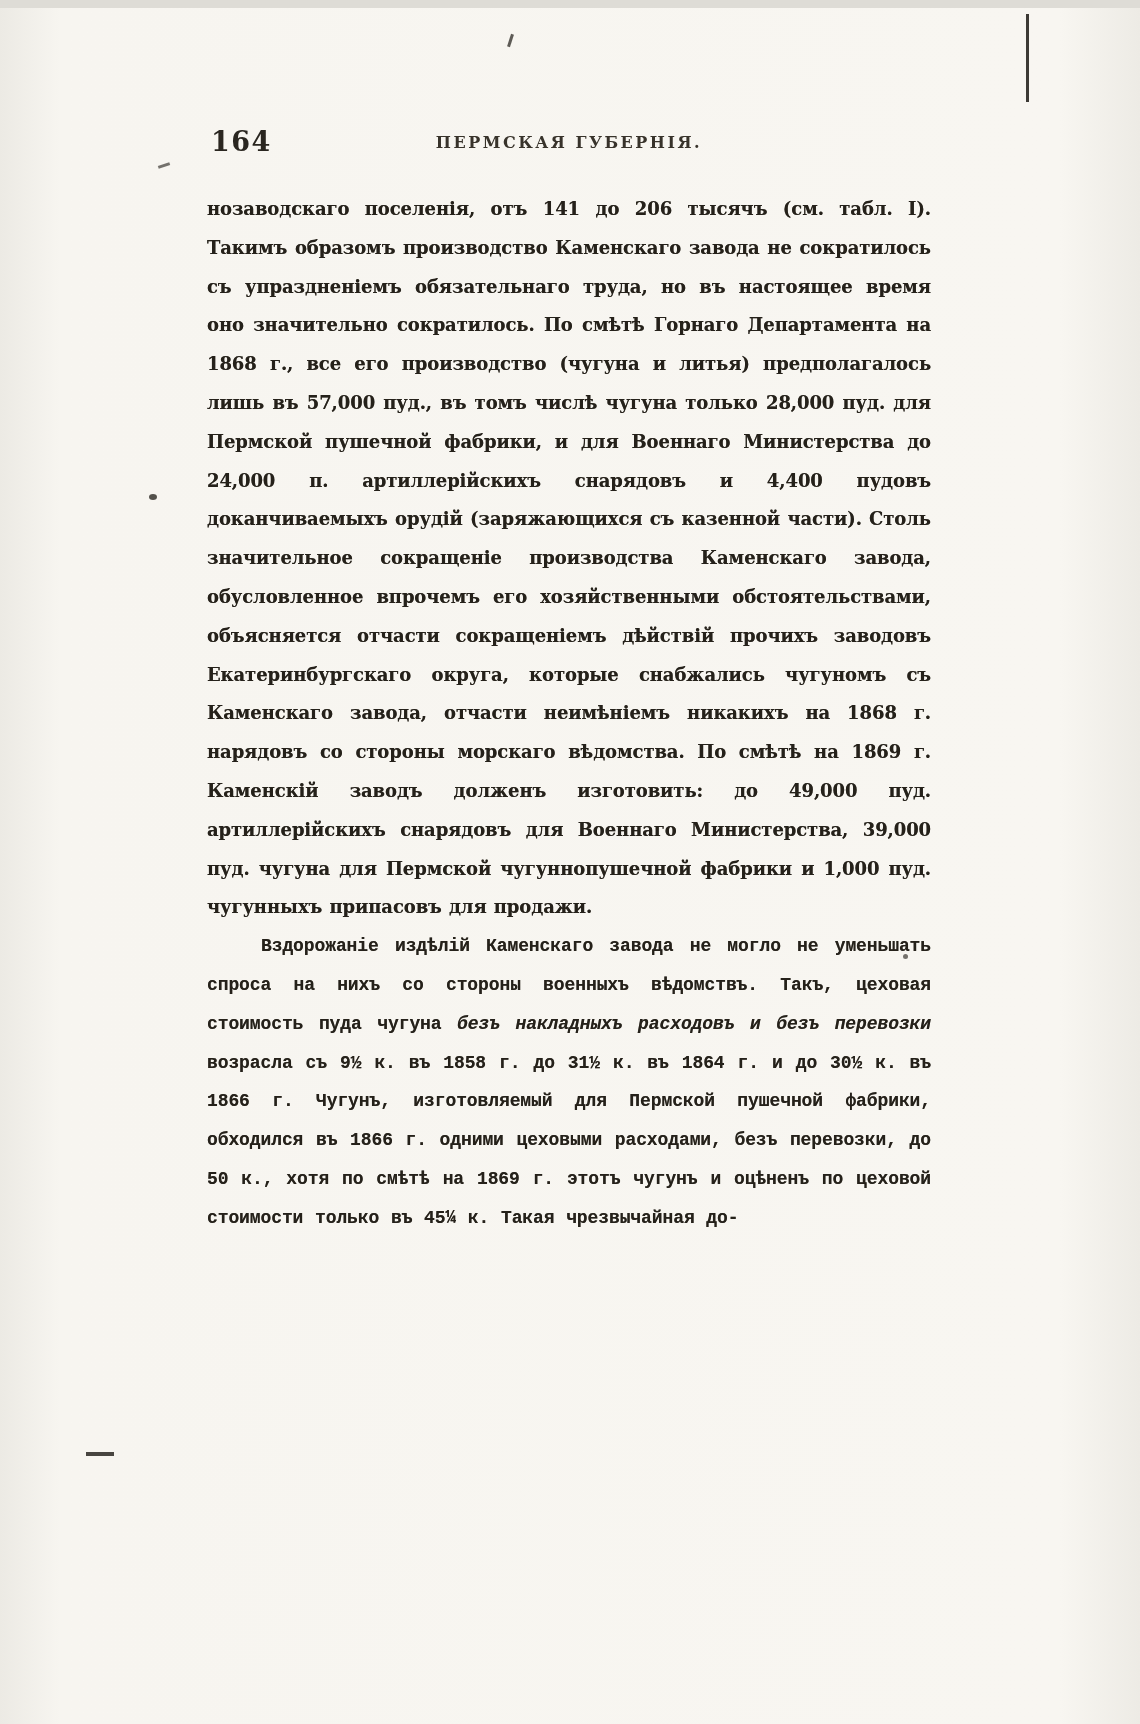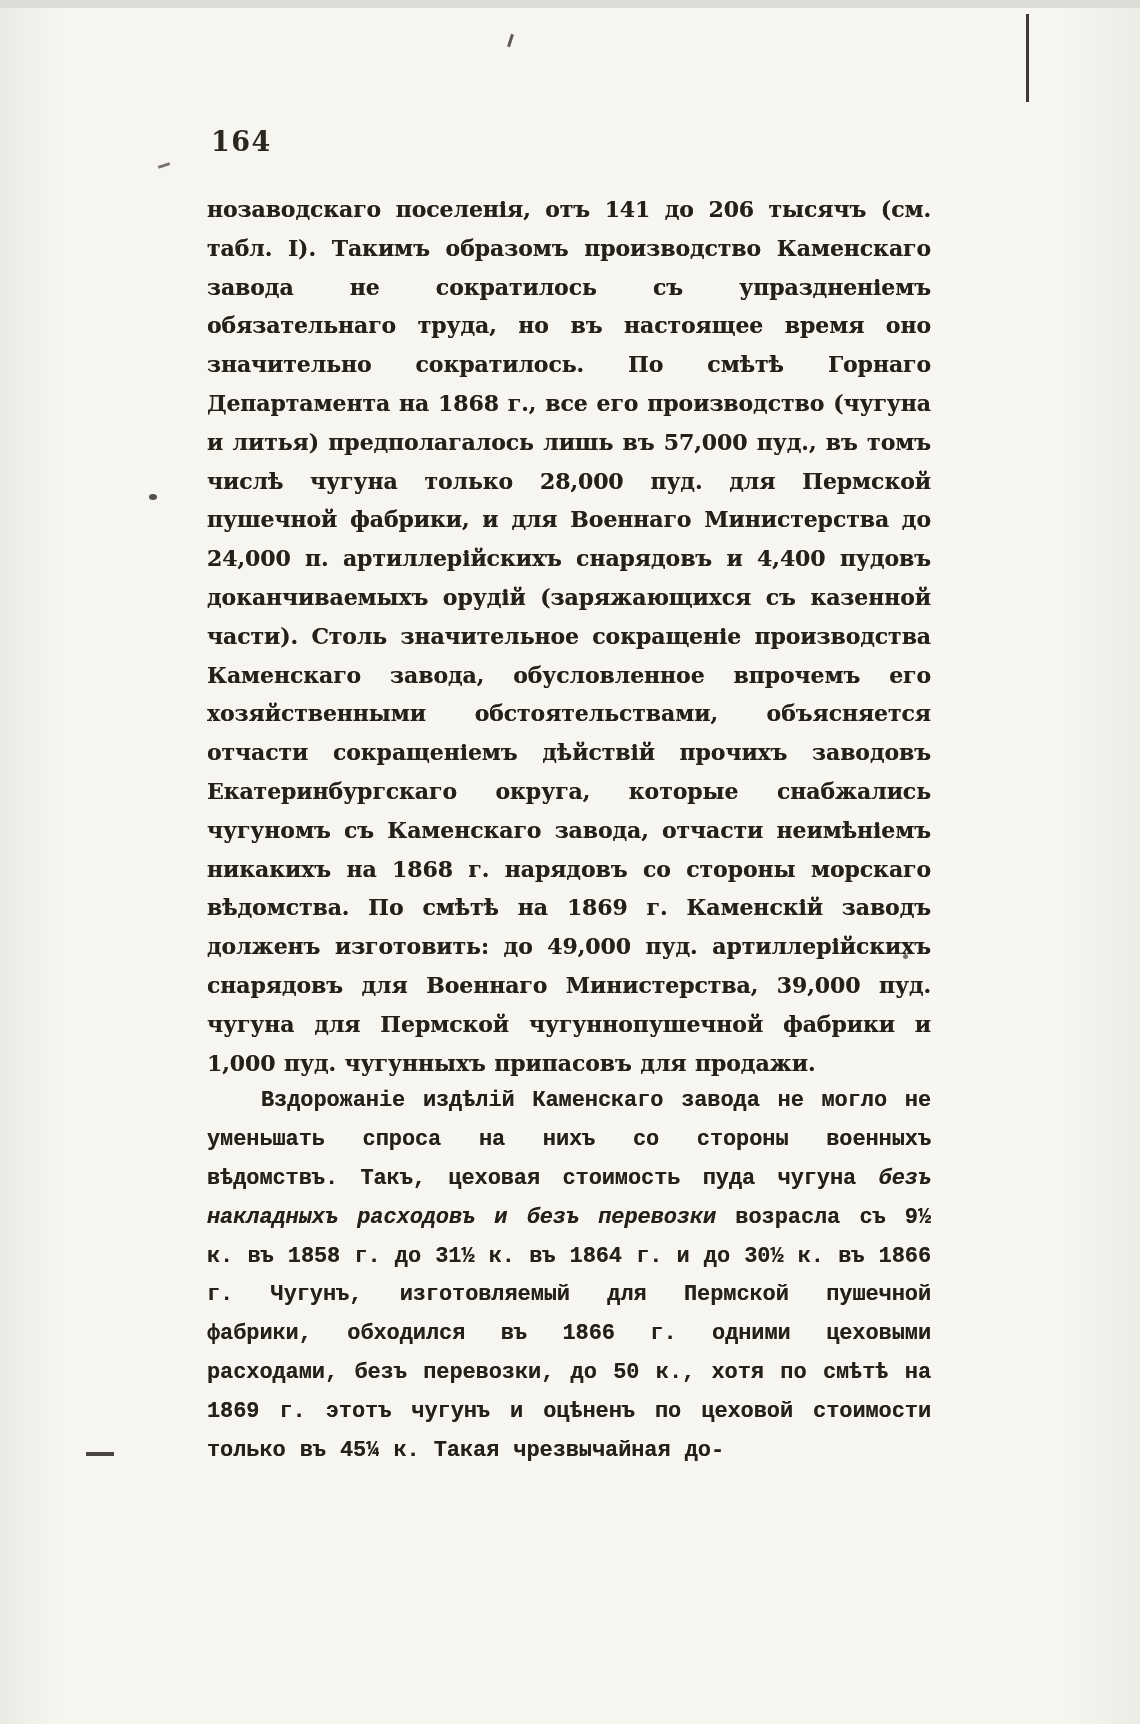--- a/index.html
+++ b/index.html
@@ -43,21 +43,21 @@
     font-weight: bold;
     letter-spacing: 2.5px;
     color: #38332b;
     filter: blur(0.4px);
   }
   .text-block {
     position: absolute;
     top: 182px;
     left: 207px;
     width: 724px;
-    font-size: 22px;
+    font-size: 18px;
     line-height: 38.8px;
     font-weight: bold;
     text-align: justify;
     letter-spacing: -0.1px;
     word-spacing: 1px;
     color: var(--ink, #25211a);
     text-shadow: 0 0 0.4px rgba(30, 26, 18, 0.55);
   }
   .para { margin: 0; text-indent: 0; }
   .para.indent { text-indent: 54px; font-family: Liberation Mono, monospace; }
@@ -75,20 +75,21 @@
   .a5 { left: 158px;  top: 156px;  width: 12px; height: 3px;  opacity: .6; transform: rotate(-18deg); }
   .a6 { left: 903px;  top: 946px;  width: 5px;  height: 5px;  opacity: .6; border-radius: 50%; }
 </style>
 </head>
 <body>
 
 <div class="scan">
 
   <header class="running-head">
     <span class="page-num">164</span>
+    <span class="head-title">ПЕРМСКАЯ ГУБЕРНІЯ.</span>
   </header>
 
   <main class="text-block">
       <p class="para"><span class="seg">нозаводскаго поселенія, отъ 141 до 206 тысячъ (см. табл. I). Такимъ образомъ производство Каменскаго завода не сократилось съ упраздненіемъ обязательнаго труда, но въ настоящее время оно значительно сократилось. По смѣтѣ Горнаго Департамента на 1868 г., все его производство (чугуна и литья) предполагалось лишь въ 57,000 пуд., въ томъ числѣ чугуна только 28,000 пуд. для Пермской пушечной фабрики, и для Военнаго Министерства до 24,000 п. артиллерійскихъ снарядовъ и 4,400 пудовъ доканчиваемыхъ орудій (заряжающихся съ казенной части). Столь значительное сокращеніе производства Каменскаго завода, обусловленное впрочемъ его хозяйственными обстоятельствами, объясняется отчасти сокращеніемъ дѣйствій прочихъ заводовъ Екатеринбургскаго округа, которые снабжались чугуномъ съ Каменскаго завода, отчасти неимѣніемъ никакихъ на 1868 г. нарядовъ со стороны морскаго вѣдомства. По смѣтѣ на 1869 г. Каменскій заводъ долженъ изготовить: до 49,000 пуд. артиллерійскихъ снарядовъ для Военнаго Министерства, 39,000 пуд. чугуна для Пермской чугуннопушечной фабрики и 1,000 пуд. чугунныхъ припасовъ для продажи.</span></p>
       <p class="para indent"><span class="seg">Вздорожаніе издѣлій Каменскаго завода не могло не уменьшать спроса на нихъ со стороны военныхъ вѣдомствъ. Такъ, цеховая стоимость пуда чугуна </span><span class="seg italic">безъ накладныхъ расходовъ и безъ перевозки</span><span class="seg"> возрасла съ 9½ к. въ 1858 г. до 31½ к. въ 1864 г. и до 30½ к. въ 1866 г. Чугунъ, изготовляемый для Пермской пушечной фабрики, обходился въ 1866 г. одними цеховыми расходами, безъ перевозки, до 50 к., хотя по смѣтѣ на 1869 г. этотъ чугунъ и оцѣненъ по цеховой стоимости только въ 45¼ к. Такая чрезвычайная до-</span></p>
     </main>
 
   <div class="artifact a1"></div>
   <div class="artifact a2"></div>
   <div class="artifact a3"></div>

